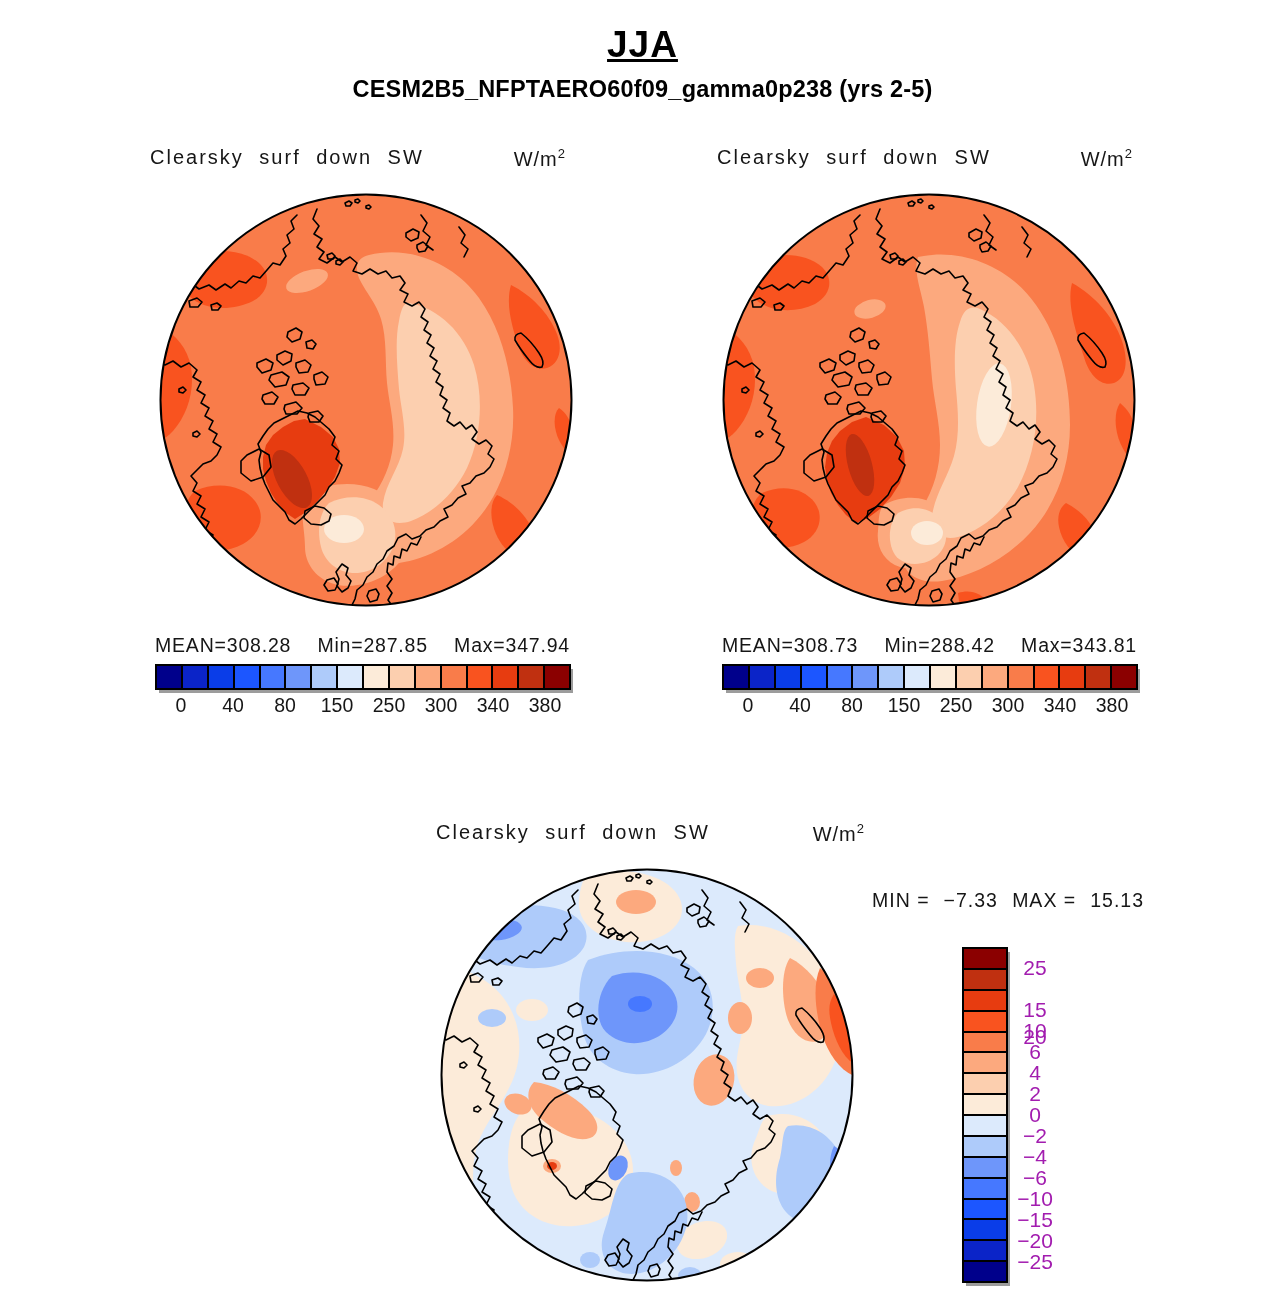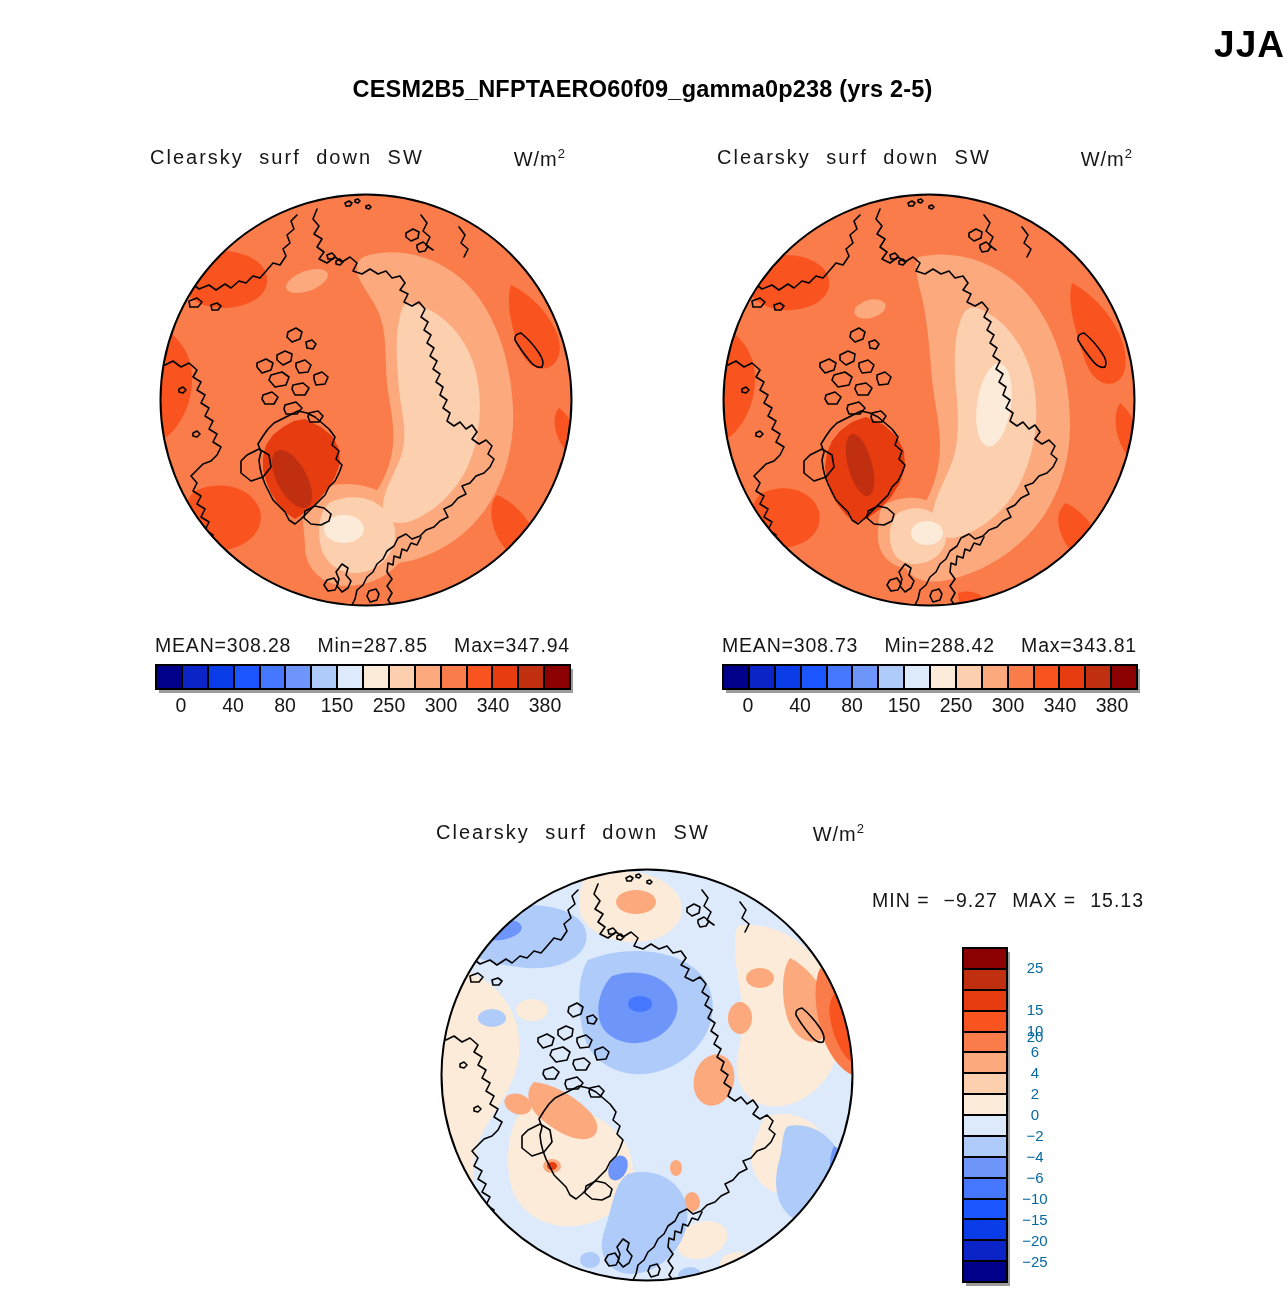--- a/index.html
+++ b/index.html
@@ -1,39 +1,39 @@
 <!DOCTYPE html>
 <html style="--c0: #00008B; --c1: #0B24C8; --c2: #0A3DE8; --c3: #1C56FF; --c4: #4678FF; --c5: #6E96FA; --c6: #AECBFA; --c7: #DCEAFC; --c8: #FCEBD9; --c9: #FCCFAF; --c10: #FCA97E; --c11: #F97C4A; --c12: #F9531F; --c13: #E73C10; --c14: #C03010; --c15: #8B0000;"><head>
 <meta charset="utf-8">
 <style>
   html,body{margin:0;padding:0;background:#fff;}
   .canvas{position:relative;width:1285px;height:1291px;background:#fff;overflow:hidden;
           font-family:"Liberation Sans", sans-serif;color:#000;}
   .abs{position:absolute;}
-  .main-title{top:24px;left:0;width:100%;text-align:right;font-size:37px;font-weight:bold;letter-spacing:1px;}
+  .main-title{top:24px;left:0;width:100%;text-align:center;font-size:37px;font-weight:bold;letter-spacing:1px;text-decoration:underline;}
   .subtitle-row{top:76px;left:0;width:100%;display:flex;justify-content:center;gap:26px;
                 font-size:23.5px;font-weight:bold;letter-spacing:0.2px;white-space:nowrap;}
   .panel-title{display:flex;justify-content:space-between;font-size:20px;letter-spacing:2px;
                word-spacing:8px;color:#161616;white-space:nowrap;}
   .panel-title sup{font-size:13px;letter-spacing:0;}
   .units{letter-spacing:1px;}
   .stats{display:flex;justify-content:space-between;font-size:19.5px;letter-spacing:0.8px;
          color:#161616;white-space:nowrap;}
   .stats .pair{display:flex;gap:0;}
   .cb{display:flex;border:2px solid #000;box-sizing:border-box;background:#fff;
       box-shadow:3px 4px 0 -1px #9c9c9c;}
   .cb .seg{flex:1 1 0;border-left:2px solid #000;}
   .cb .seg:first-child{border-left:none;}
   .cbv{display:flex;flex-direction:column;border:2px solid #000;box-sizing:border-box;
        box-shadow:3px 4px 0 -1px #9c9c9c;}
   .cbv .seg{flex:1 1 0;border-top:2px solid #000;}
   .cbv .seg:first-child{border-top:none;}
   .cbticks{font-size:19.5px;color:#161616;}
   .cbticks span{position:absolute;transform:translateX(-50%);top:0;}
-  .cbvticks{font-size:15px;color:#0369a1;}
+  .cbvticks{font-size:21px;color:#a21caf;}
   .cbvticks span{position:absolute;transform:translateY(-52%);left:0;width:100%;text-align:center;}
   .diff-title{top:750px;left:0;width:100%;text-align:center;font-size:23.5px;font-weight:bold;letter-spacing:0.2px;}
   .minmax{display:flex;justify-content:space-between;font-size:19.5px;letter-spacing:1px;
           color:#161616;white-space:nowrap;}
   .minmax .pair{display:flex;gap:14px;}
   svg .coast-stroke{stroke:#000;stroke-width:1.6;fill:none;stroke-linejoin:round;stroke-linecap:round;}
   .rim{fill:none;stroke:#000;stroke-width:2px;}
   .fc3{fill:var(--c3)} .fc4{fill:var(--c4)} .fc5{fill:var(--c5)} .fc6{fill:var(--c6)}
   .fc7{fill:var(--c7)} .fc8{fill:var(--c8)} .fc9{fill:var(--c9)} .fc10{fill:var(--c10)}
   .fc11{fill:var(--c11)} .fc12{fill:var(--c12)} .fc13{fill:var(--c13)} .fc14{fill:var(--c14)}
@@ -257,21 +257,21 @@
 
 
   <div class="abs panel-title" style="left:436px;top:821px;width:428px;">
     <span>Clearsky surf down SW</span>
     <span class="units"><span>W/m</span><sup>2</sup></span>
   </div>
 
   <div class="abs minmax" style="left:872px;top:889px;width:272px;">
     <span class="pair">
         <span>MIN =</span>
-        <span>−9.27</span>
+        <span>−7.33</span>
       </span>
     <span class="pair">
         <span>MAX =</span>
         <span>15.13</span>
       </span>
   </div>
 
   <div class="abs" style="left:440px;top:868px;">
     <svg viewBox="0 0 414 414" width="414" height="414">
       <g clip-path="url(#mclip)">

